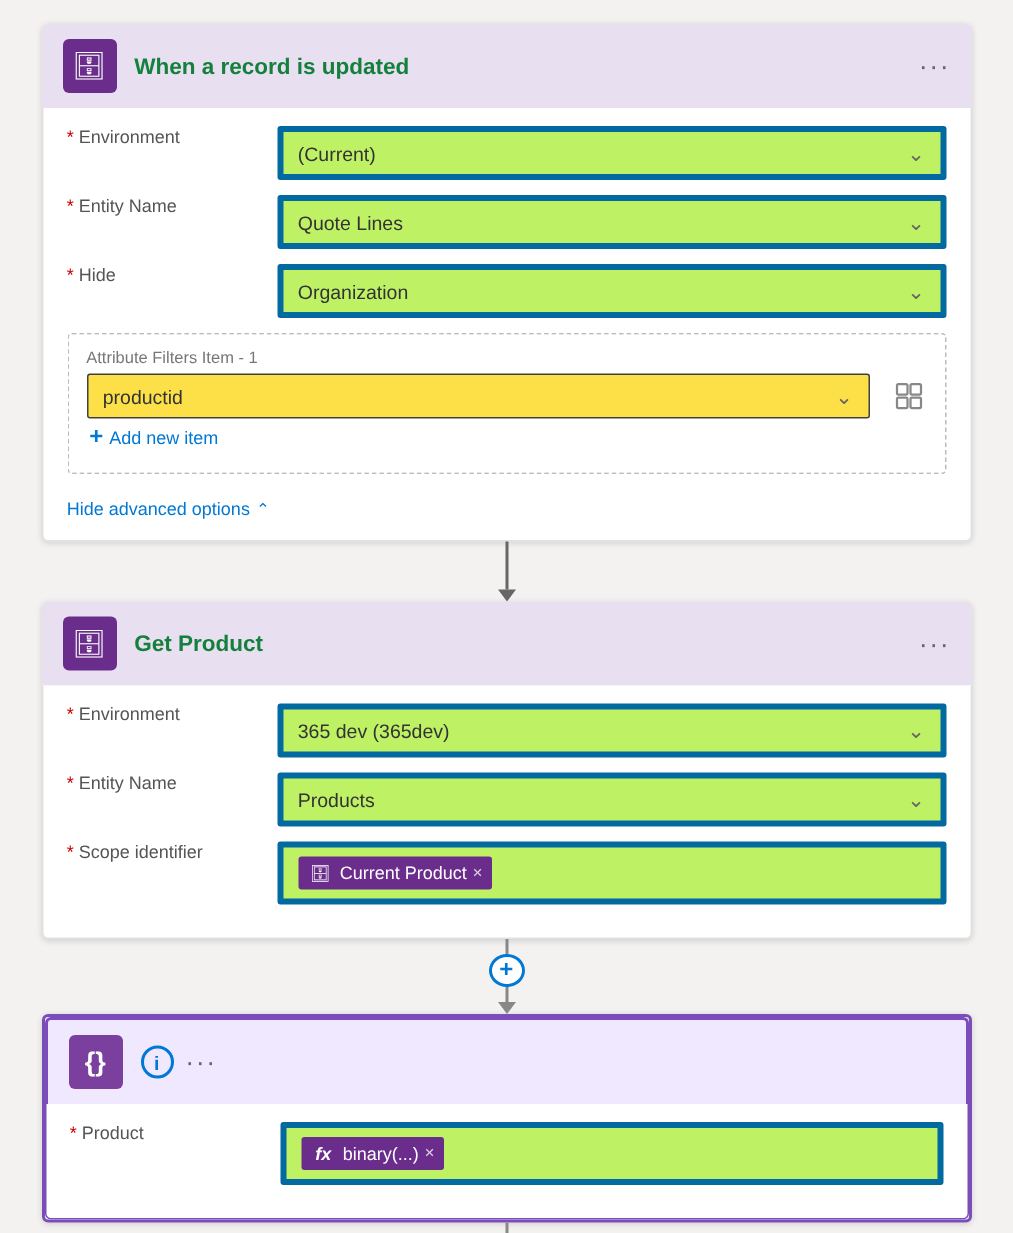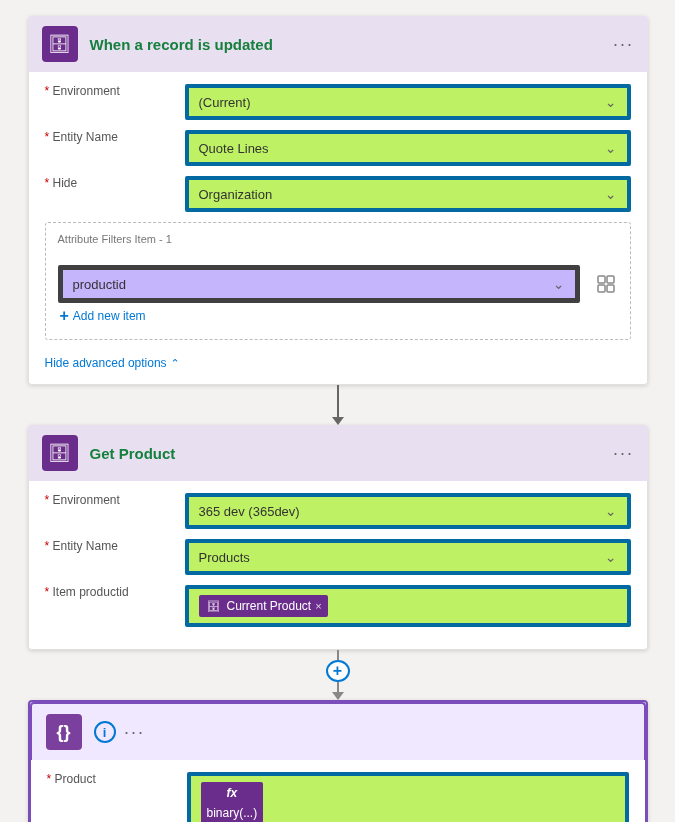--- a/index.html
+++ b/index.html
@@ -145,37 +145,37 @@
     .dashed-box {
       border: 1.5px dashed #bbb;
       border-radius: 3px;
       padding: 10px 12px;
       margin-bottom: 10px;
     }
 
     .dashed-label {
       font-size: 11px;
       color: #777;
-      margin-bottom: 20px;
+      margin-bottom: 4px;
     }
 
     .attr-row {
       display: flex;
       align-items: center;
       gap: 8px;
     }
 
     .attr-select {
       flex: 1;
-      border: 5px solid #404040;
+      border: 1px solid #404040;
       border-radius: 2px;
       padding: 6px 10px;
       font-size: 13px;
       color: #333;
-      background: #c4b5fd;
+      background: #fde047;
       display: flex;
       align-items: center;
       justify-content: space-between;
       cursor: pointer;
     }
 
     .add-btn {
       display: flex;
       align-items: center;
       gap: 4px;
@@ -409,21 +409,21 @@
 
       <div class="field-row">
         <span class="field-label">Entity Name</span>
         <div class="field-control">
           <span>Products</span>
           <span class="chevron">⌄</span>
         </div>
       </div>
 
       <div class="field-row">
-        <span class="field-label">Item productid</span>
+        <span class="field-label">Scope identifier</span>
         <div class="field-control tag-input">
           <span class="tag tag-purple">
             <span class="tag-icon">🗄</span>
             <span>Current Product</span>
             <span class="tag-close">×</span>
           </span>
         </div>
       </div>
     </div>
   </div>
@@ -443,21 +443,21 @@
       <div class="info-icon">
         <span>i</span>
       </div>
       <span class="card-more">···</span>
     </div>
     <div class="card-body" style="border-color:#7b4dbb;">
 
       <div class="field-row">
         <span class="field-label">Product</span>
         <div class="field-control tag-input">
-          <span class="tag" style="background:#6b2d8b;color:white;flex-direction:column;">
+          <span class="tag" style="background:#6b2d8b;color:white;">
             <span class="tag-icon" style="font-style:italic;font-weight:bold;font-size:12px;">fx</span>
             <span>binary(...)</span>
             <span class="tag-close">×</span>
           </span>
         </div>
       </div>
     </div>
   </div>
 
   <div class="plus-connector">

